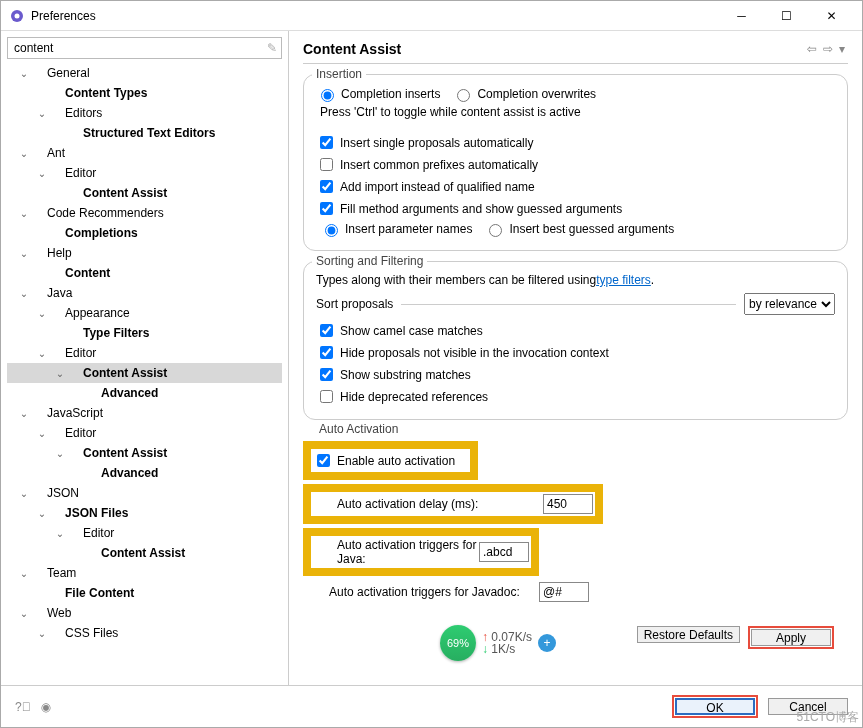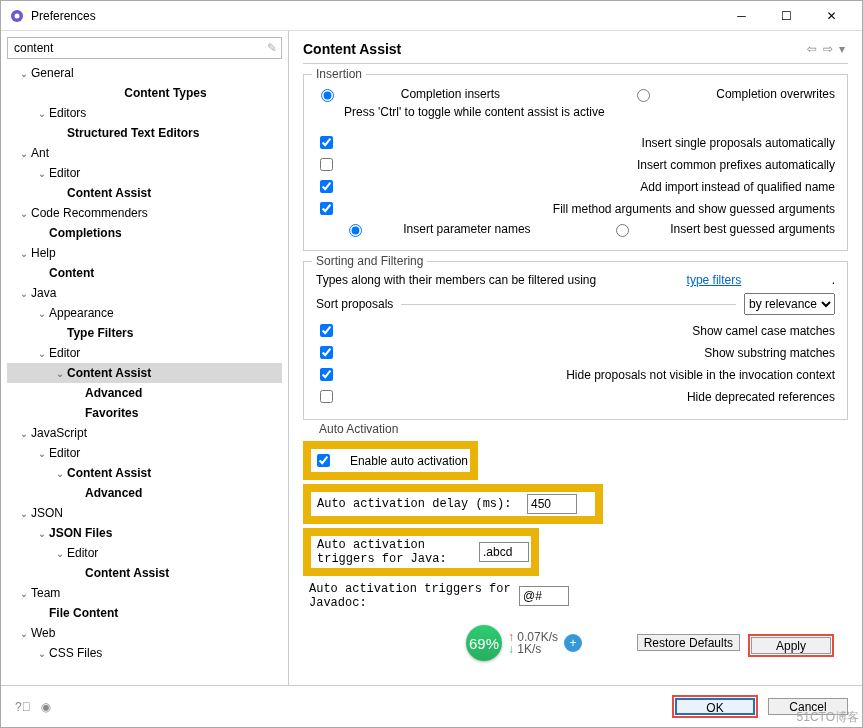--- a/index.html
+++ b/index.html
@@ -8,42 +8,42 @@
 .titlebar { height: 30px; display: flex; align-items: center; padding: 0 8px; border-bottom: 1px solid #ddd; }
 .titlebar .title { flex: 1; margin-left: 6px; }
 .titlebar .winbtn { width: 45px; height: 28px; display: flex; align-items: center; justify-content: center; cursor: pointer; }
 .body { flex: 1; display: flex; overflow: hidden; }
 .left { width: 288px; border-right: 1px solid #ccc; display: flex; flex-direction: column; padding: 6px; }
 .search { border: 1px solid #bbb; height: 22px; display: flex; align-items: center; padding: 0 4px; }
 .search input { border: none; outline: none; flex: 1; font-size: 12px; }
 .tree { flex: 1; overflow: auto; margin-top: 4px; }
 .node { display: flex; align-items: center; height: 20px; cursor: pointer; }
 .tw { width: 14px; text-align: center; color: #666; font-size: 10px; }
-.lbl { white-space: nowrap; }
+.lbl { white-space: nowrap; margin-left: 16px; }
 .bold { font-weight: bold; }
 .sel { background: #d8d8d8; }
 .right { flex: 1; display: flex; flex-direction: column; padding: 10px 14px 0 14px; overflow: hidden; }
 .rhead { display: flex; align-items: center; border-bottom: 1px solid #ccc; padding-bottom: 6px; }
 .rhead h2 { font-size: 14px; font-weight: bold; margin: 0; flex: 1; }
 .navarrow { color: #888; margin: 0 3px; }
-.group { border: 1px solid #ccc; border-radius: 0; margin-top: 10px; padding: 8px 12px 10px 12px; position: relative; }
+.group { border: 1px solid #ccc; border-radius: 12px; margin-top: 10px; padding: 8px 12px 10px 12px; position: relative; }
 .group > .gtitle { position: absolute; top: -8px; left: 8px; background: #fff; padding: 0 4px; color: #444; }
-.row { display: flex; align-items: center; margin: 3px 0; justify-content: space-between; }
+.row { display: flex; align-items: center; margin: 3px 0; }
 .row label { margin-left: 4px; }
-.indent { margin-left: 28px; }
+.indent { margin-left: 4px; }
 .link { color: #0066cc; text-decoration: underline; cursor: pointer; }
 .sort-row { display: flex; align-items: center; margin: 6px 0; }
 .sort-line { flex: 1; border-top: 1px solid #ccc; margin: 0 8px; }
 select { height: 22px; }
 .red-box { border: 8px solid #eab308; }
 .field-row { display: flex; align-items: center; margin: 4px 0; padding: 2px; }
-.field-row .flabel { width: 210px; margin-left: 4px; font-family: Liberation Mono, monospace; }
+.field-row .flabel { width: 210px; margin-left: 24px; }
 .field-row input { width: 50px; border: 1px solid #888; padding: 2px 3px; }
 .network-widget { position: absolute; left: 440px; top: 625px; display: flex; align-items: center; gap: 6px; }
-.circle { width: 36px; height: 36px; border-radius: 50%; background: linear-gradient(#2ecc71, #27ae60); color: #fff; display: flex; align-items: center; justify-content: center; font-size: 15px; box-shadow: 0 1px 3px rgba(0,0,0,.3); margin-left: 26px; }
+.circle { width: 36px; height: 36px; border-radius: 50%; background: linear-gradient(#2ecc71, #27ae60); color: #fff; display: flex; align-items: center; justify-content: center; font-size: 11px; box-shadow: 0 1px 3px rgba(0,0,0,.3); }
 .speeds { font-size: 10px; line-height: 12px; color: #555; }
 .plus { width: 18px; height: 18px; border-radius: 50%; background: #3498db; color: #fff; display: flex; align-items: center; justify-content: center; }
 .btnbar { display: flex; justify-content: flex-end; gap: 8px; padding: 8px 14px; }
 .btn { min-width: 80px; height: 17px; border: 1px solid #999; background: #f0f0f0; cursor: pointer; }
 .footer { border-top: 1px solid #ccc; height: 42px; display: flex; align-items: center; padding: 0 14px; gap: 10px; }
 .footer .sp { flex: 1; }
 .apply-box { border: 2px solid #e74c3c; padding: 1px; }
 .ok-box { border: 2px solid #e74c3c; padding: 1px; }
 .ok-btn { border: 2px solid #2c6cc0; background: #eaf2fb; }
 .watermark { position: absolute; right: 4px; bottom: 2px; font-size: 12px; color: #aaa; }
@@ -68,21 +68,21 @@
     <div class="left">
       <div class="search">
         <input value="content" style="">
         <span style="color:#aaa">✎</span>
       </div>
       <div class="tree" id="tree">
           <div class="node" style="padding-left: 10px;">
             <span class="tw">⌄</span>
             <span class="lbl">General</span>
           </div>
-          <div class="node" style="padding-left: 28px; justify-content: center;">
+          <div class="node" style="padding-left: 28px;">
             <span class="tw"></span>
             <span class="lbl bold">Content Types</span>
           </div>
           <div class="node" style="padding-left: 28px;">
             <span class="tw">⌄</span>
             <span class="lbl">Editors</span>
           </div>
           <div class="node" style="padding-left: 46px;">
             <span class="tw"></span>
             <span class="lbl bold">Structured Text Editors</span>
@@ -131,24 +131,20 @@
             <span class="tw">⌄</span>
             <span class="lbl">Editor</span>
           </div>
           <div class="node sel" style="padding-left: 46px;">
             <span class="tw">⌄</span>
             <span class="lbl bold">Content Assist</span>
           </div>
           <div class="node" style="padding-left: 64px;">
             <span class="tw"></span>
             <span class="lbl bold">Advanced</span>
-          </div>
-          <div class="node" style="padding-left: 64px;">
-            <span class="tw"></span>
-            <span class="lbl bold">Favorites</span>
           </div>
           <div class="node" style="padding-left: 10px;">
             <span class="tw">⌄</span>
             <span class="lbl">JavaScript</span>
           </div>
           <div class="node" style="padding-left: 28px;">
             <span class="tw">⌄</span>
             <span class="lbl">Editor</span>
           </div>
           <div class="node" style="padding-left: 46px;">
@@ -251,25 +247,25 @@
           <span>Sort proposals</span>
           <span class="sort-line"></span>
           <select><option>by relevance</option></select>
         </div>
         <div class="row">
             <input type="checkbox" checked="" style="">
             <label>Show camel case matches</label>
           </div>
         <div class="row">
             <input type="checkbox" checked="" style="">
+            <label>Hide proposals not visible in the invocation context</label>
+          </div>
+        <div class="row">
+            <input type="checkbox" checked="" style="">
             <label>Show substring matches</label>
-          </div>
-        <div class="row">
-            <input type="checkbox" checked="" style="">
-            <label>Hide proposals not visible in the invocation context</label>
           </div>
         <div class="row">
             <input type="checkbox" style="">
             <label>Hide deprecated references</label>
           </div>
       </div>
 
       <div class="group" style="border:none;padding-left:0">
         <span class="gtitle" style="left:12px">Auto Activation</span>
         <div class="row red-box" style="width:175px;padding:2px">

